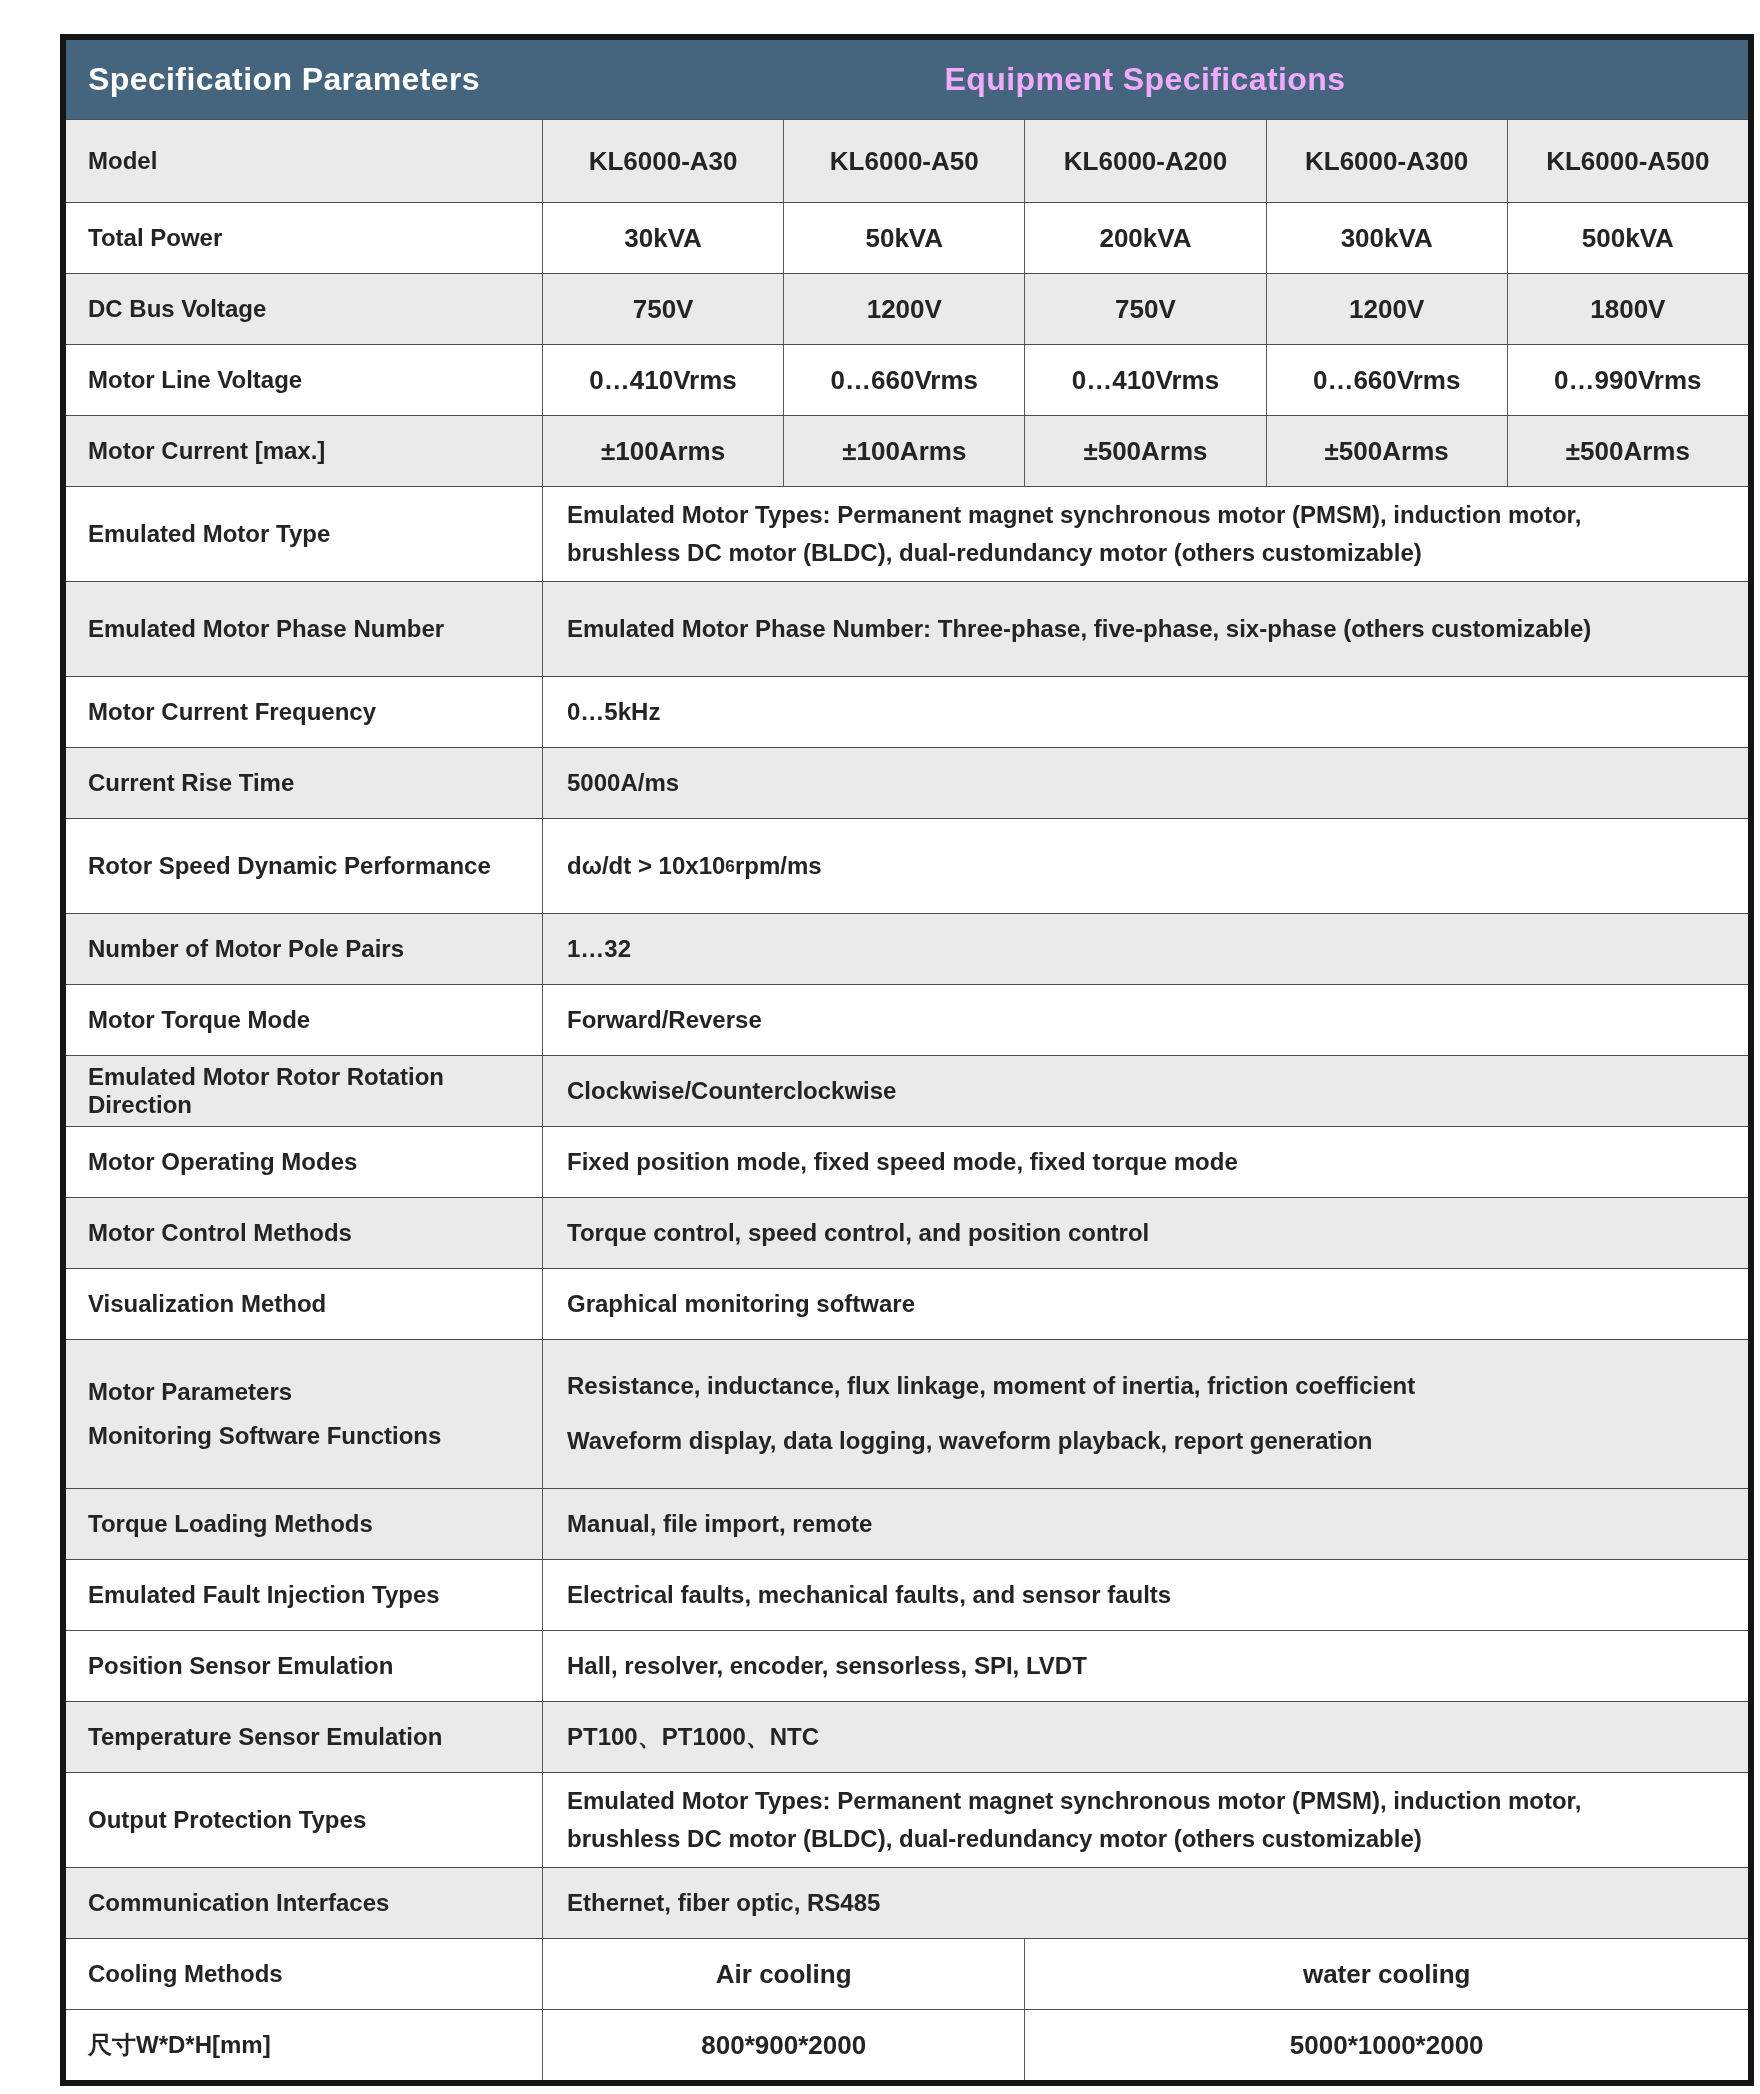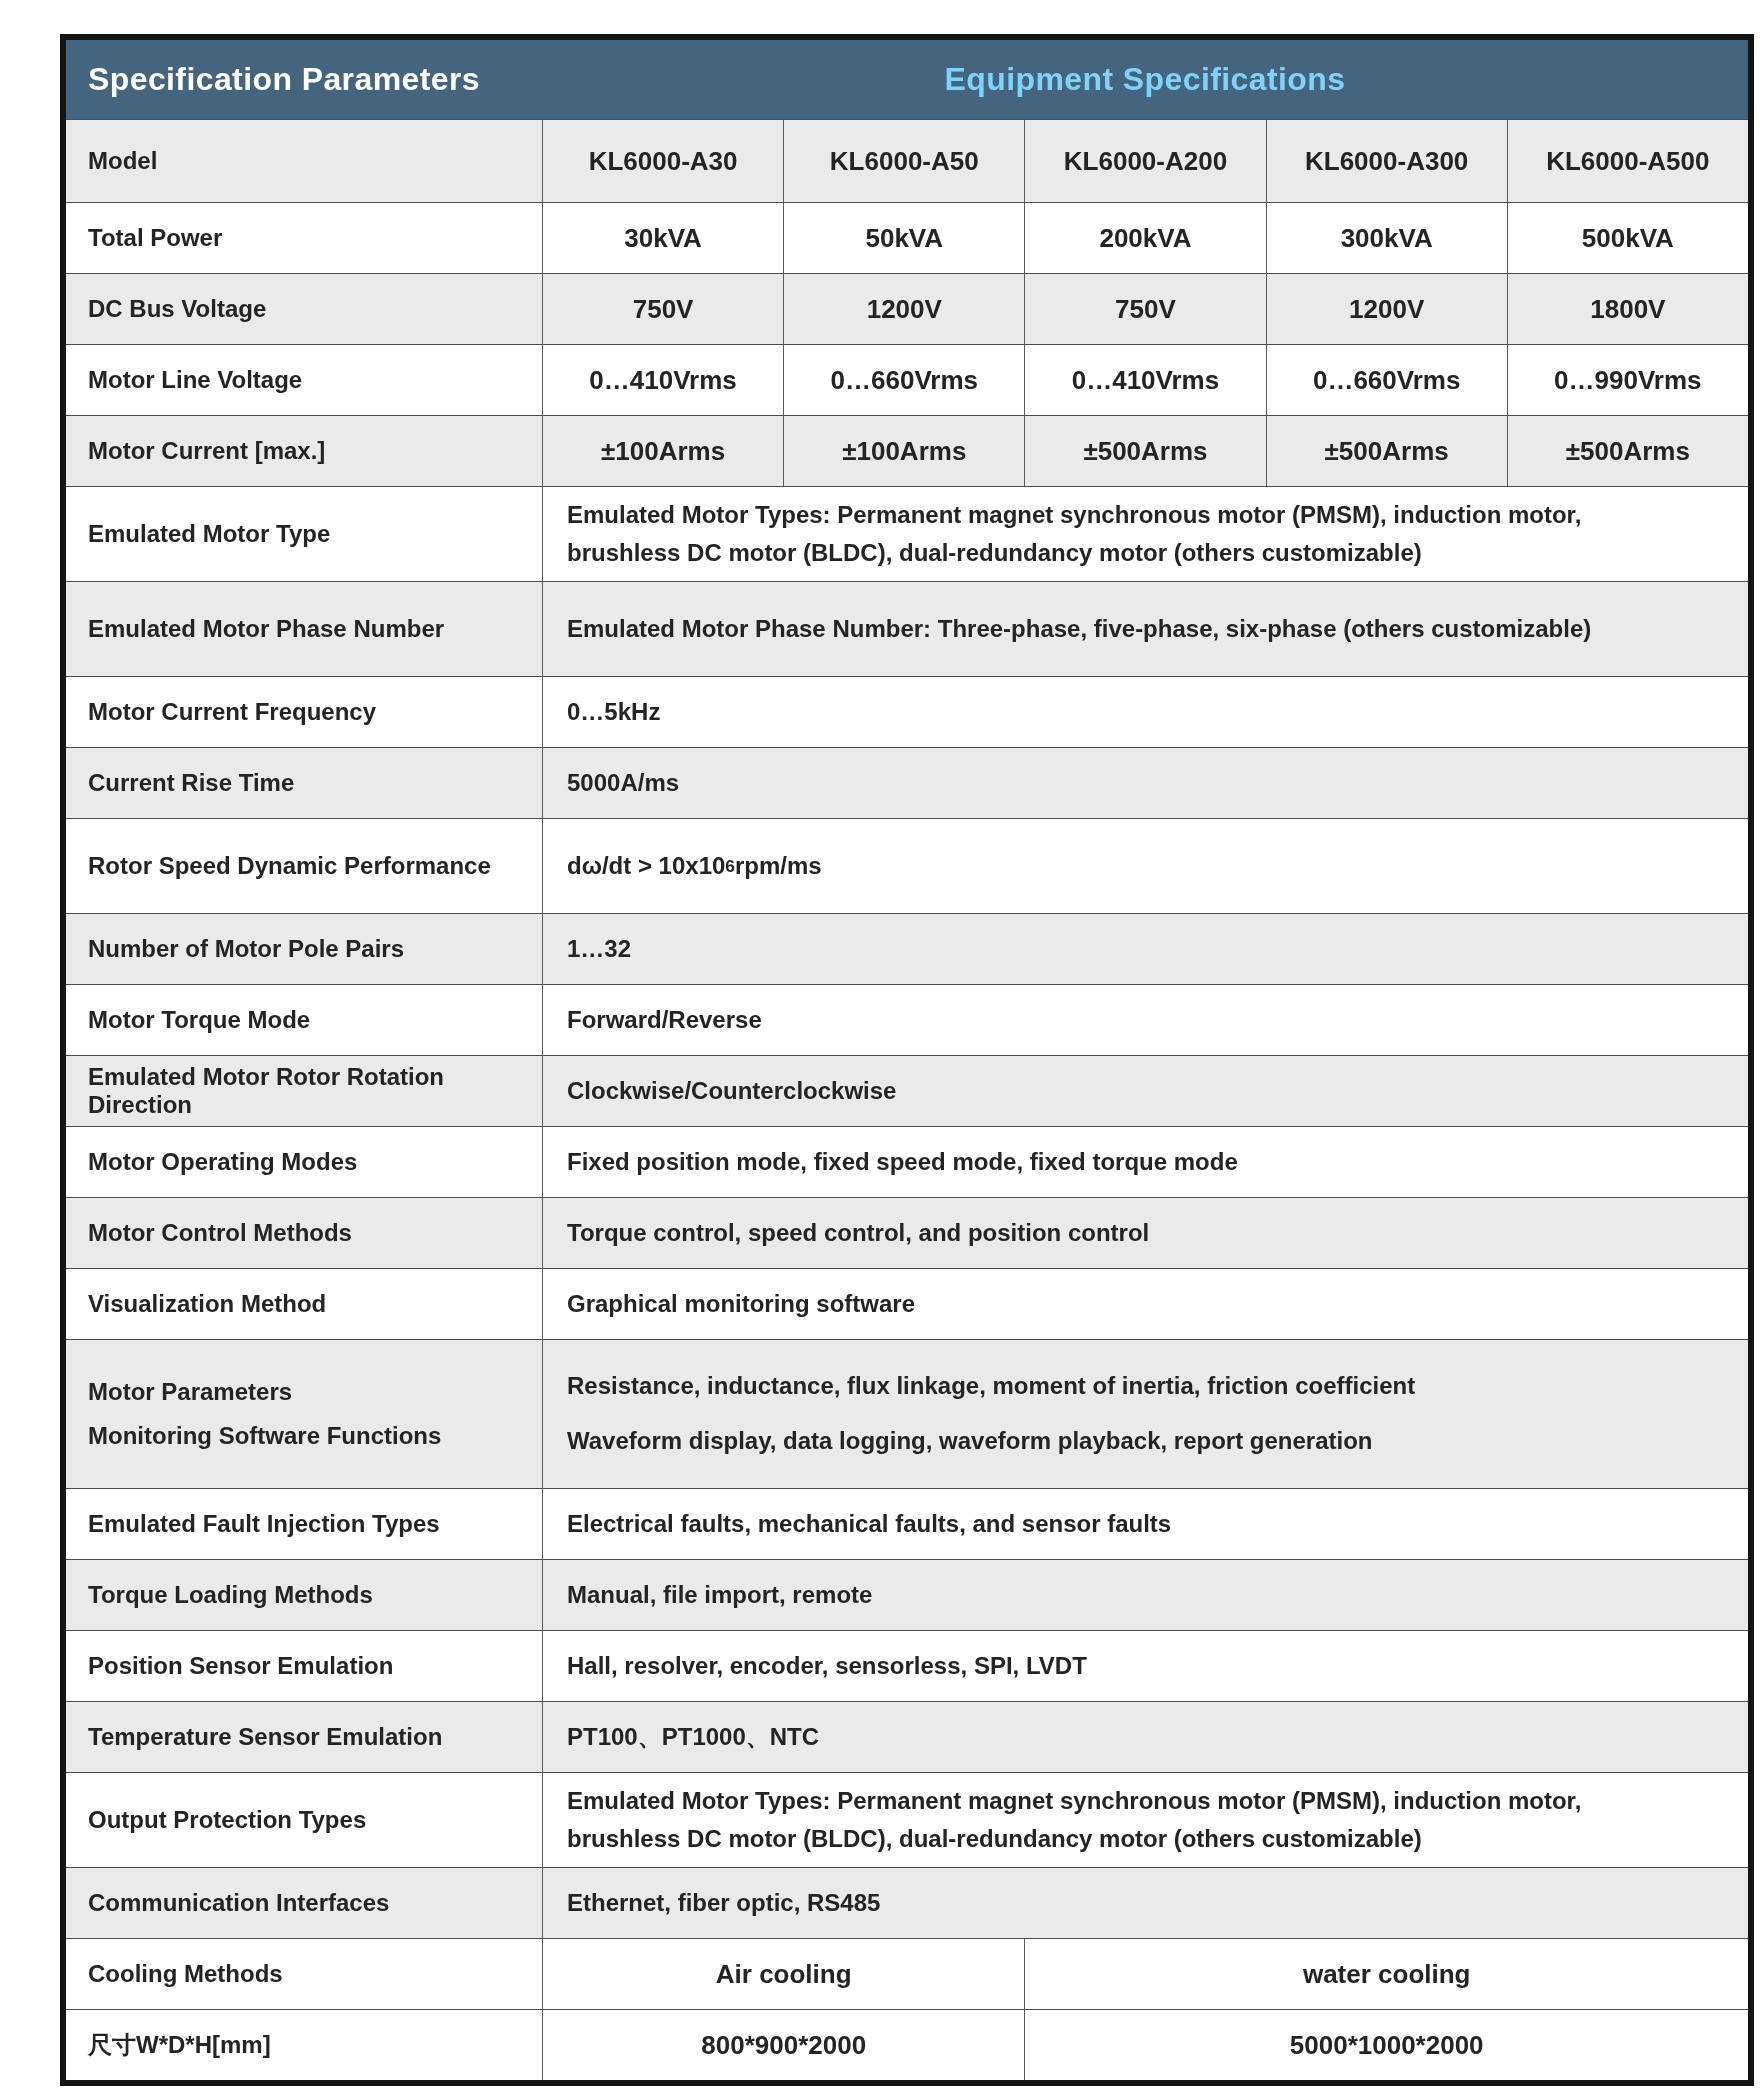--- a/index.html
+++ b/index.html
@@ -10,21 +10,21 @@
   }
   
   .thead{
     display:flex;align-items:center;background:#45647d;min-height:79px;
   }
   .thead .h-left{
     width:28.3%;padding-left:22px;box-sizing:border-box;
     color:#ffffff;font-size:32px;font-weight:bold;letter-spacing:0.4px;
   }
   .thead .h-right{
-    flex:1;text-align:center;color:#7dd3fc;font-size:32px;font-weight:bold;letter-spacing:0.4px;
+    flex:1;text-align:center;color:#f0abfc;font-size:32px;font-weight:bold;letter-spacing:0.4px;
   }
   
   .row{display:flex;border-top:1.7px solid #4d4d4d;background:#fff;font-weight:bold;}
   .row.gray{background:#eaeaea;}
   .h1{min-height:70px;}
   .h1m{min-height:82px;}
   .h2{min-height:94px;}
   .hb{min-height:148px;}
   .label-cell{
     width:28.3%;box-sizing:border-box;padding:6.7px 8.4px 6.7px 22px;
@@ -165,28 +165,28 @@
     <div class="label-cell colstack">
       <div>Motor Parameters</div>
       <div>Monitoring Software Functions</div>
     </div>
     <div class="val merged colstack">
       <div>Resistance, inductance, flux linkage, moment of inertia, friction coefficient</div>
       <div>Waveform display, data logging, waveform playback, report generation</div>
     </div>
   </div>
 
+  <div class="row gray h1">
+    <div class="label-cell">Torque Loading Methods</div>
+    <div class="val merged">Manual, file import, remote</div>
+  </div>
+
   <div class="row h1">
     <div class="label-cell">Emulated Fault Injection Types</div>
     <div class="val merged">Electrical faults, mechanical faults, and sensor faults</div>
-  </div>
-
-  <div class="row gray h1">
-    <div class="label-cell">Torque Loading Methods</div>
-    <div class="val merged">Manual, file import, remote</div>
   </div>
 
   <div class="row h1">
     <div class="label-cell">Position Sensor Emulation</div>
     <div class="val merged">Hall, resolver, encoder, sensorless, SPI, LVDT</div>
   </div>
 
   <div class="row gray h1">
     <div class="label-cell">Temperature Sensor Emulation</div>
     <div class="val merged">PT100、PT1000、NTC</div>

